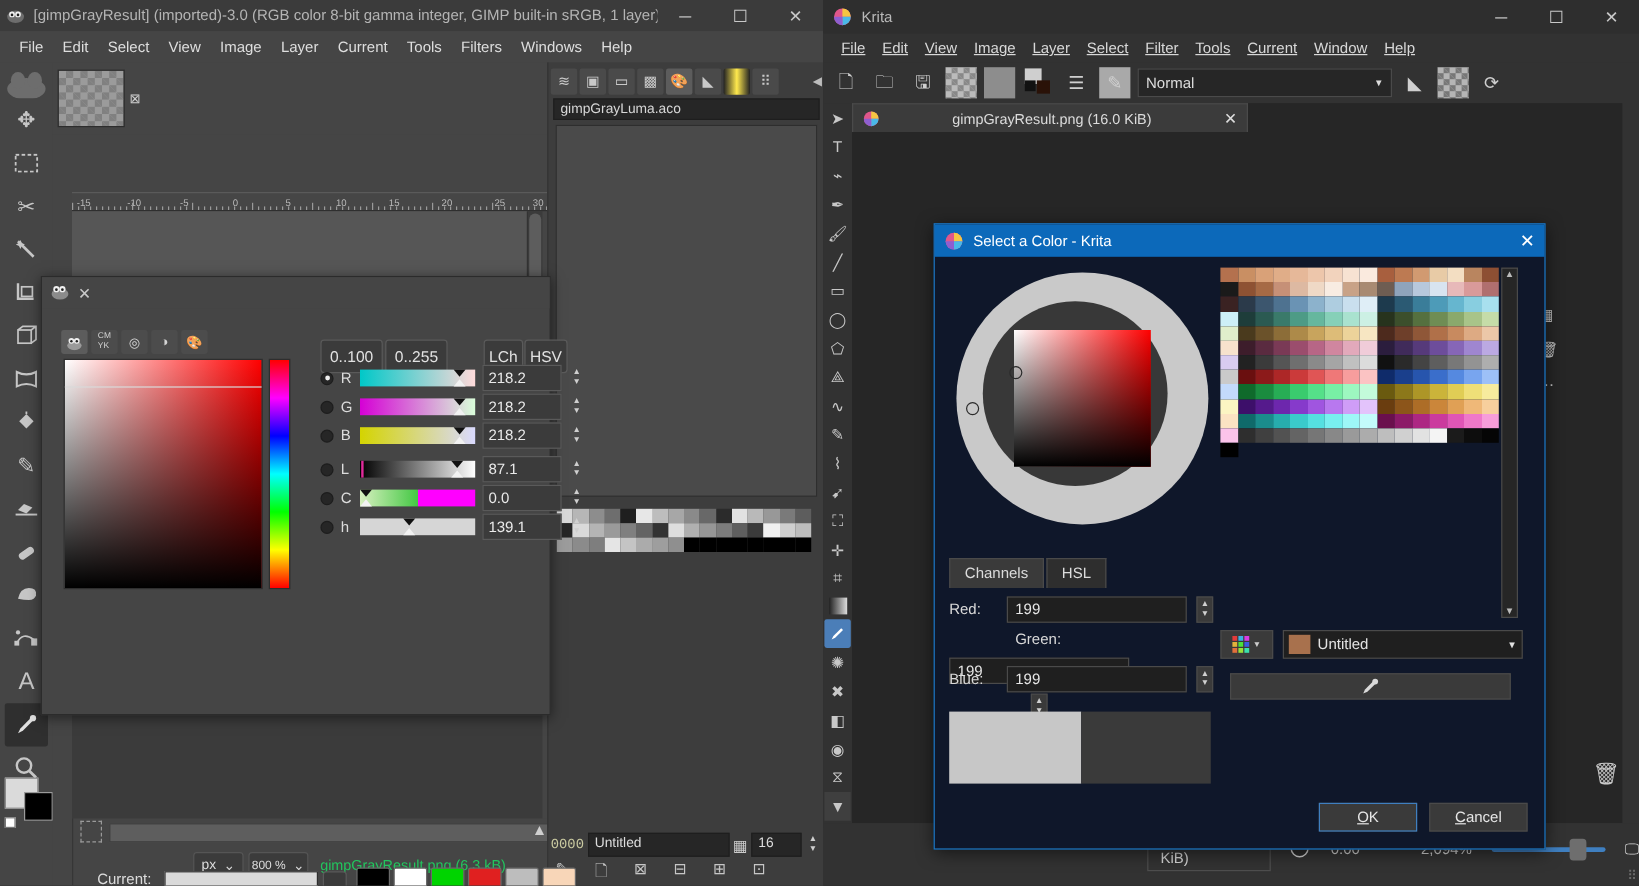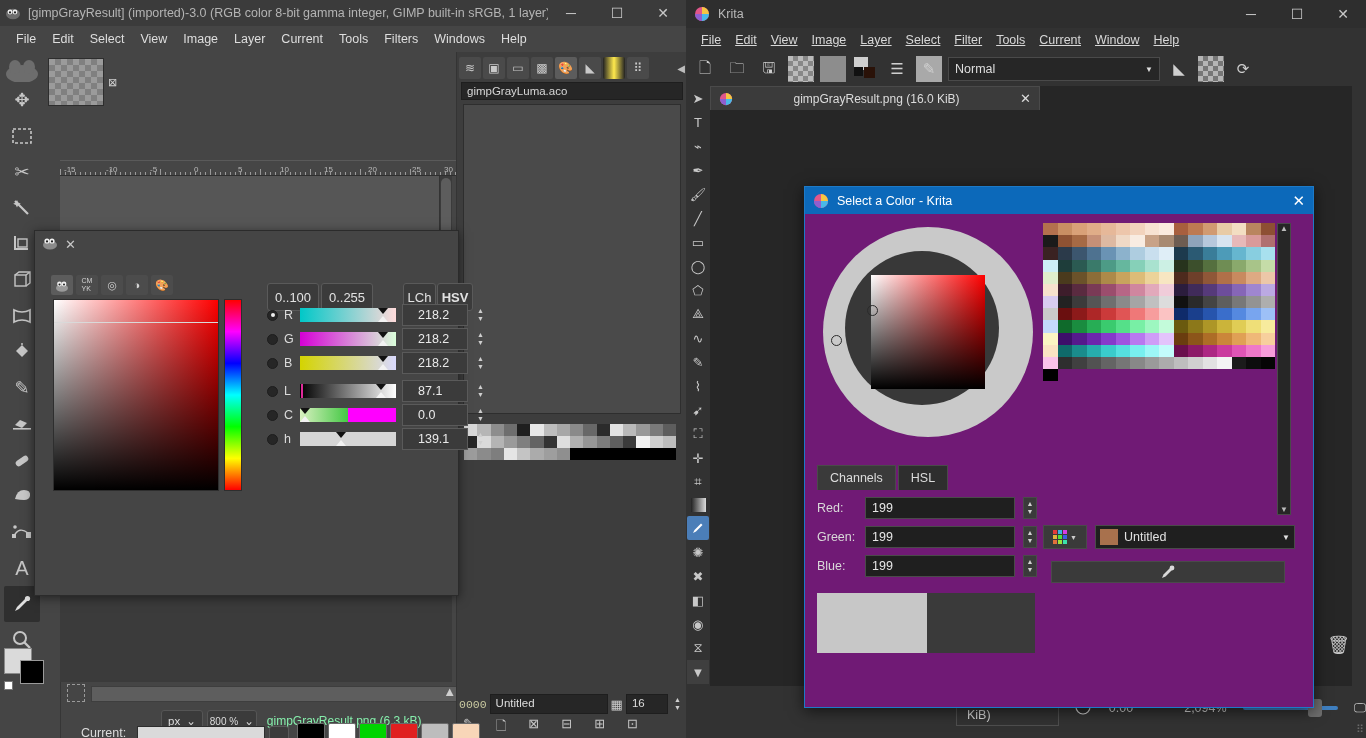--- a/index.html
+++ b/index.html
@@ -49,21 +49,21 @@
   #gimp-canvas-inner { position:absolute; left:0; top:0; width:380px; height:120px;
       background:#565656; border-right:1px solid #333; }
   #gimp-scroll-v { position:absolute; right:4px; top:124px; width:12px; height:556px; background:#3b3b3b;}
   #gimp-scroll-v .th { position:absolute; left:1px; top:2px; width:10px; height:180px; background:#5d5d5d; border-radius:5px;}
   #gimp-statusbar { position:absolute; left:16px; bottom:0; width:396px; height:56px; background:#454545;
       border-left:1px solid #363636; }
   #gimp-hscroll { position:absolute; left:30px; top:4px; width:370px; height:16px; background:#5e5e5e; border:1px solid #3e3e3e;}
   #gimp-sb-row { position:absolute; left:100px; top:26px; height:26px; display:flex; align-items:center; gap:4px;}
   .gcombo { background:#3b3b3b; border:1px solid #555; border-radius:3px; padding:3px 6px;
       display:flex; align-items:center; gap:6px; font-size:11.5px; color:#ddd; }
-  #gimp-sb-file { font-size:12px; color:#86efac; margin-left:6px; }
+  #gimp-sb-file { font-size:12px; color:#22c55e; margin-left:6px; }
 
   
   #gimp-dock { position:absolute; left:456px; top:0; width:230px; height:686px; background:#3d3d3d;
       border-left:1px solid #343434; }
   #gimp-dock-tabs { position:absolute; left:2px; top:4px; width:226px; height:24px; display:flex; gap:2px; align-items:center;}
   #gimp-dock-tabs .dt { width:22px; height:22px; display:flex; align-items:center; justify-content:center;
       color:#c9c9c9; font-size:12px; background:#4a4a4a; border-radius:2px;}
   #gimp-dock-tabs .dt.sel { background:#5c5c5c; }
   #gimp-dock-tabs .collapse { margin-left:auto; color:#bdbdbd; font-size:10px;}
   #gimp-pal-name { position:absolute; left:4px; top:30px; width:222px; height:18px; background:#262626;
@@ -104,21 +104,21 @@
   .slrow .radio { width:11px; height:11px; border-radius:50%; background:#262626; border:1px solid #1d1d1d;
       display:flex; align-items:center; justify-content:center;}
   .slrow .radio i { width:4px; height:4px; background:#eee; border-radius:50%; display:block;}
   .slrow .lbl { width:10px; font-size:12.5px; color:#dcdcdc;}
   .slrow .bar { width:96px; height:14px; position:relative; }
   .slrow .bar .mk { position:absolute; top:0; width:0; height:0; border-left:5px solid transparent;
       border-right:5px solid transparent; border-top:6px solid #111; }
   .slrow .bar .mk2 { position:absolute; bottom:0; width:0; height:0; border-left:5px solid transparent;
       border-right:5px solid transparent; border-bottom:6px solid #f2f2f2; }
   .spin { width:66px; height:22px; background:#3b3b3b; border:1px solid #5a5a5a; color:#eaeaea;
-      font-size:12.5px; padding:1px 15px; display:flex; align-items:center;}
+      font-size:12.5px; padding:1px 4px; display:flex; align-items:center;}
   .spinarrows { width:13px; height:22px; display:flex; flex-direction:column; justify-content:center;
       align-items:center; color:#cfcfcf; font-size:7px; line-height:8px;}
   #fg-html-row { position:absolute; left:232px; top:458px; display:flex; align-items:center; gap:8px;}
   #fg-html-val { width:78px; height:24px; background:#262626; border:1px solid #1c1c1c; color:#e6e6e6;
       font-size:12.5px; padding:3px 5px;}
   #fg-pick { width:28px; height:28px; background:#3b3b3b; border:1px solid #5a5a5a; border-radius:3px;
       display:flex; align-items:center; justify-content:center; color:#dcdcdc; font-size:13px;}
   #fg-curold { position:absolute; left:46px; top:495px; font-size:12.5px; color:#dcdcdc;}
   #fg-cur-sw { position:absolute; left:102px; top:495px; width:128px; height:17px; background:#dadada; border:1px solid #2e2e2e;}
   #fg-arrow { position:absolute; left:234px; top:495px; width:20px; height:38px; background:#3b3b3b;
@@ -153,21 +153,21 @@
   #krita-subcanvas { position:absolute; left:24px; top:110px; width:642px; height:576px; background:#262626;}
   #krita-statusbar { position:absolute; left:0; bottom:0; width:680px; height:52px; background:#323232;}
   #krita-sb-row { position:absolute; left:270px; bottom:12px; display:flex; align-items:center; gap:16px;
       font-size:12.5px; color:#d2d2d2;}
   #krita-sb-size { border:1px solid #4e4e4e; padding:3px 10px; }
   #krita-zoomslider { width:118px; height:4px; background:#3f7fc0; border-radius:2px; position:relative;}
   #krita-zoomslider .knob { position:absolute; right:16px; top:-7px; width:14px; height:18px;
       background:#6e6e6e; border-radius:3px;}
 
   
-  #sel-dialog { position:absolute; left:804px; top:186px; width:510px; height:522px; background:#701a75;
+  #sel-dialog { position:absolute; left:778px; top:186px; width:510px; height:522px; background:#0f172a;
       border:1px solid #1d7ac7; box-shadow:0 3px 14px rgba(0,0,0,.6);}
   #sel-title { height:27px; background:#0c69ba; display:flex; align-items:center; padding:0 8px; gap:8px;}
   #sel-title .t { flex:1; font-size:12.5px; color:#fff;}
   #sel-title .x { color:#fff; font-size:15px;}
   #sel-wheelbox { position:absolute; left:12px; top:36px; width:222px; height:230px; }
   #sel-ring { position:absolute; left:6px; top:4px; width:210px; height:210px; border-radius:50%;
       background:#c9c9c9; }
   #sel-ring-inner { position:absolute; left:28px; top:28px; width:154px; height:154px; border-radius:50%;
       background:#383838; }
   #sel-sq { position:absolute; left:54px; top:52px; width:114px; height:114px;
@@ -579,21 +579,21 @@
       </div>
 
       <div id="fg-square">
           <div class="line"></div>
         </div>
       <div id="fg-hue"></div>
 
       <div class="fg-rngbtn" style="left:232px; top:52px; width:52px;">0..100</div>
       <div class="fg-rngbtn" style="left:286px; top:52px; width:52px;">0..255</div>
       <div class="fg-rngbtn" style="left:368px; top:52px; width:33px;">LCh</div>
-      <div class="fg-rngbtn" style="left:402px; top:52px; width:36px;font-weight:bold;">HSV</div>
+      <div class="fg-rngbtn" style="left:402px; top:52px; width:36px;">HSV</div>
 
       <div class="slrow" style="top:72px;">
         <span class="radio">
             <i></i>
           </span>
         <span class="lbl">R</span>
         <span class="bar" style="background:linear-gradient(to right,#00c8c8,#ffdada)">
             <span class="mk" style="left:78px"></span>
             <span class="mk2" style="left:78px"></span>
           </span>
@@ -847,21 +847,21 @@
     </div>
 
     <div class="selrow" style="top:310px;">
       <span class="lb">Red:</span>
       <span class="fld">199</span>
       <span class="sp">
           <span>▲</span>
           <span>▼</span>
         </span>
     </div>
-    <div class="selrow" style="top:339px;">
+    <div class="selrow" style="top:339px;flex-direction:column;">
       <span class="lb">Green:</span>
       <span class="fld">199</span>
       <span class="sp">
           <span>▲</span>
           <span>▼</span>
         </span>
     </div>
     <div class="selrow" style="top:368px;">
       <span class="lb">Blue:</span>
       <span class="fld">199</span>
@@ -1100,15 +1100,23 @@
     </div>
 
     <div id="sel-eyedrop">
       <svg width="16" height="16" viewBox="0 0 16 16">
           <path d="M2 14 l1.5-3.5 7-7 2 2 -7 7z" fill="#d9d9d9"></path>
           <circle cx="12" cy="4" r="2.4" fill="#d9d9d9"></circle>
         </svg>
     </div>
 
 
+    <div id="sel-okcancel">
+      <div class="b def">
+          <span class="u" style="text-decoration:none;"><u>O</u>K</span>
+        </div>
+      <div class="b">
+          <span><u>C</u>ancel</span>
+        </div>
+    </div>
   </div>
 
 </div>
 
 </body></html>

